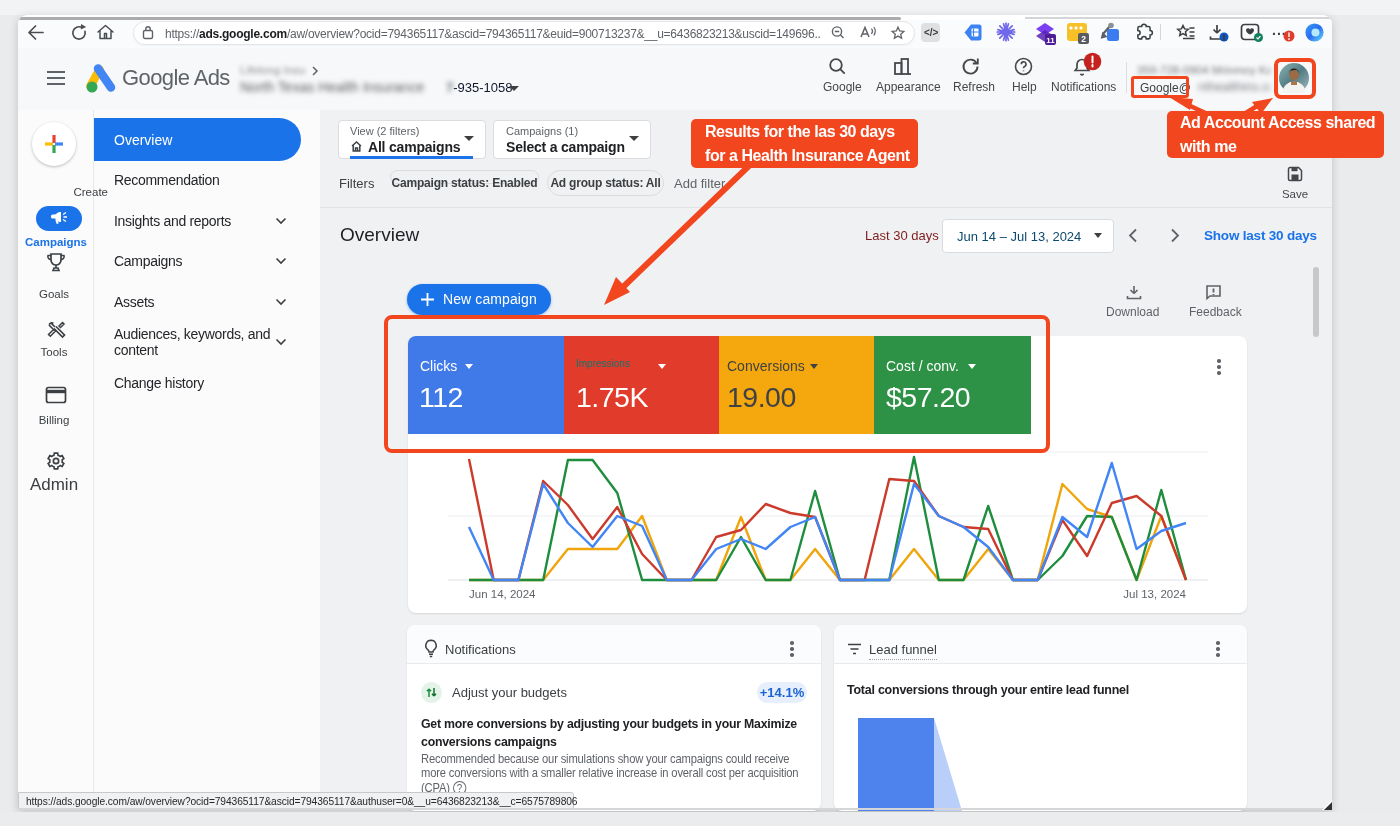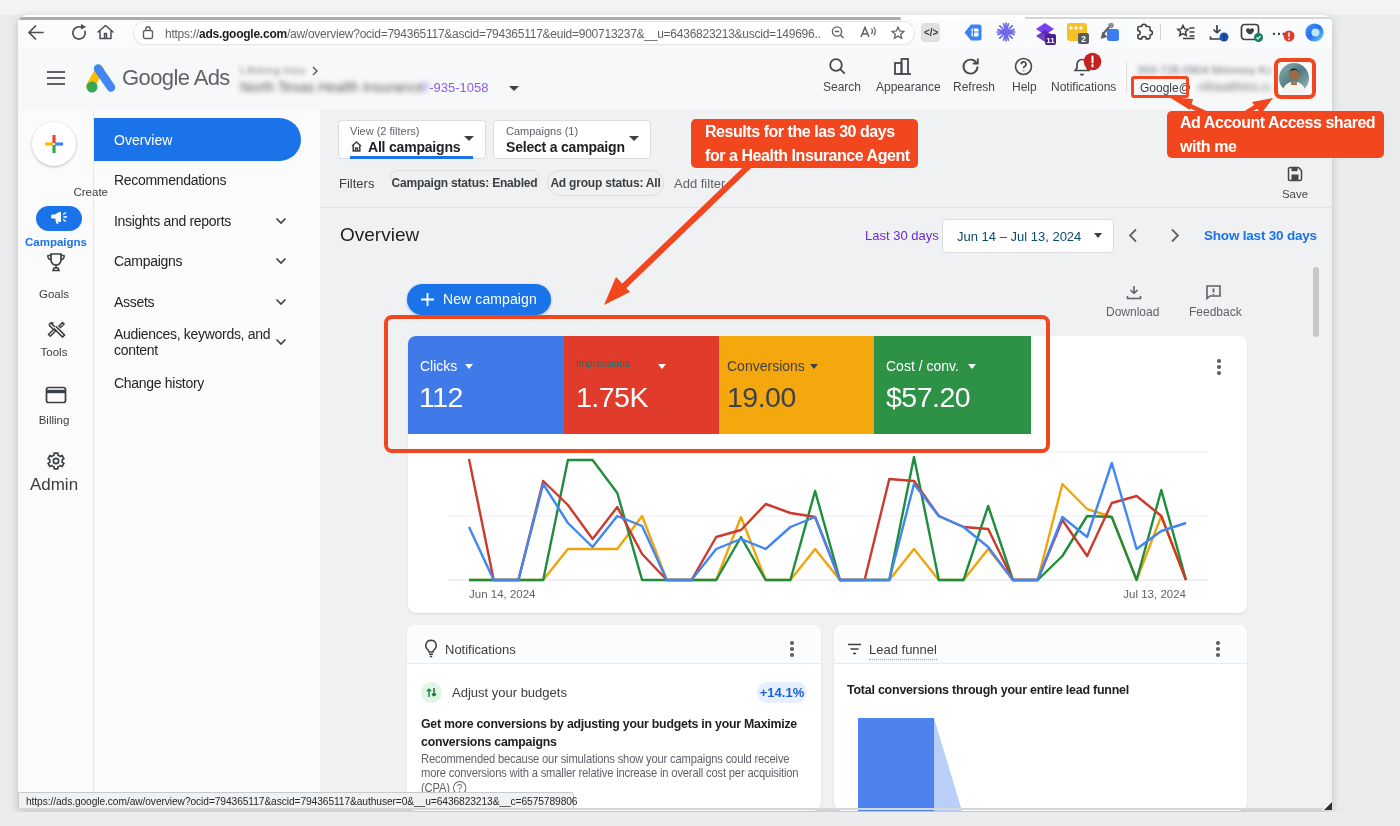--- a/index.html
+++ b/index.html
@@ -135,28 +135,28 @@
   <path d="M6.5 25 L15.5 8.5" stroke="#fbbc04" stroke-width="8.5" stroke-linecap="round"></path>
   <path d="M14 7.5 L27 26.5" stroke="#4285f4" stroke-width="8.5" stroke-linecap="round"></path>
   <circle cx="8" cy="26" r="5.5" fill="#34a853"></circle>
 </svg>
 <div class="abs" style="left:122px;top:65px;font-size:22px;color:#5f6368;letter-spacing:-0.6px">Google Ads</div>
 <div class="abs" style="left:240px;top:64px;font-size:11.5px;color:#8c9094;filter:blur(2px);width:66px;overflow:hidden;white-space:nowrap">Lifelong Insur</div>
 <svg class="abs" style="left:311px;top:66px" width="8" height="10" viewBox="0 0 8 10" fill="none" stroke="#5f6368" stroke-width="1.5">
     <path d="M2 1 l4 4 -4 4"></path>
   </svg>
 <div class="abs" style="left:240px;top:79px;font-size:14px;color:#5d6165;filter:blur(2.6px);width:196px;overflow:hidden;white-space:nowrap">North Texas Health Insurance</div>
-<div class="abs" style="left:422px;top:80px;font-size:13px;color:#8b5cf6"><span style="filter:blur(2.4px)">7</span>-935-1058</div>
+<div class="abs" style="left:446px;top:80px;font-size:13px;color:#0f172a"><span style="filter:blur(2.4px)">7</span>-935-1058</div>
 <div class="abs" style="left:509px;top:86px;width:0;height:0;border-left:5px solid transparent;border-right:5px solid transparent;border-top:5.5px solid #3c4043"></div>
 
 <svg class="abs" style="left:828px;top:57px" width="19" height="19" viewBox="0 0 19 19" fill="none" stroke="#45474b" stroke-width="1.8">
     <circle cx="8" cy="8" r="5.8"></circle>
     <path d="M12.4 12.4 l4.3 4.3"></path>
   </svg>
-<div class="hlabel" style="left:823px;top:80px">Search</div>
+<div class="hlabel" style="left:823px;top:80px">Google</div>
 <svg class="abs" style="left:893px;top:57px" width="20" height="19" viewBox="0 0 20 19" fill="none" stroke="#45474b" stroke-width="1.8">
     <rect x="2" y="6" width="6.5" height="11"></rect>
     <rect x="8.5" y="2" width="6.5" height="15"></rect>
     <path d="M15 17 h3"></path>
   </svg>
 <div class="hlabel" style="left:876px;top:80px">Appearance</div>
 <svg class="abs" style="left:961px;top:57px" width="19" height="19" viewBox="0 0 19 19" fill="none" stroke="#45474b" stroke-width="1.9">
     <path d="M15.5 6 A7 7 0 1 0 16.5 9.5"></path>
     <path d="M16.8 1.5 v5 h-5" stroke-width="1.8" fill="none"></path>
   </svg>
@@ -226,21 +226,21 @@
 </svg>
 <div class="abs" style="left:0px;top:414px;width:108px;text-align:center;font-size:11.5px;color:#3c4043">Billing</div>
 <svg class="abs" style="left:46px;top:451px" width="20" height="20" viewBox="0 0 24 24" fill="none" stroke="#3c4043" stroke-width="2">
   <circle cx="12" cy="12" r="3.2"></circle>
   <path d="M19.4 13.5 a7.8 7.8 0 0 0 0 -3 l2-1.5 -2-3.5 -2.4 1 a7.8 7.8 0 0 0 -2.6 -1.5 L14 2.5 h-4 l-.4 2.5 a7.8 7.8 0 0 0 -2.6 1.5 l-2.4-1 -2 3.5 2 1.5 a7.8 7.8 0 0 0 0 3 l-2 1.5 2 3.5 2.4-1 a7.8 7.8 0 0 0 2.6 1.5 l.4 2.5 h4 l.4-2.5 a7.8 7.8 0 0 0 2.6 -1.5 l2.4 1 2-3.5 z"></path>
 </svg>
 <div class="abs" style="left:0px;top:475px;width:108px;text-align:center;font-size:17px;color:#3c4043">Admin</div>
 
 <div class="abs" style="left:94px;top:118px;width:207px;height:43px;background:#1a73e8;border-radius:0 22px 22px 0"></div>
 <div class="abs" style="left:114px;top:132px;font-size:14px;color:#fff">Overview</div>
-<div class="navitem" style="left:114px;top:172px">Recommendations</div>
+<div class="navitem" style="left:114px;top:172px">Recommendation</div>
 <div class="navitem" style="left:114px;top:213px">Insights and reports</div>
 <div class="navitem" style="left:114px;top:253px">Campaigns</div>
 <div class="navitem" style="left:114px;top:294px">Assets</div>
 <div class="navitem" style="left:114px;top:326px">Audiences, keywords, and<br>content</div>
 <div class="navitem" style="left:114px;top:375px">Change history</div>
 <svg class="abs" style="left:275px;top:217px" width="12" height="8" viewBox="0 0 12 8" fill="none" stroke="#3c4043" stroke-width="1.6">
     <path d="M1.5 1.5 L6 6 L10.5 1.5"></path>
   </svg>
 <svg class="abs" style="left:275px;top:257px" width="12" height="8" viewBox="0 0 12 8" fill="none" stroke="#3c4043" stroke-width="1.6">
     <path d="M1.5 1.5 L6 6 L10.5 1.5"></path>
@@ -264,21 +264,21 @@
 <div class="abs" style="left:506px;top:125px;font-size:11px;color:#5f6368">Campaigns (1)</div>
 <div class="abs" style="left:506px;top:139px;font-size:14px;font-weight:bold;color:#202124;letter-spacing:-0.2px">Select a campaign</div>
 <div class="abs" style="left:629px;top:136px;width:0;height:0;border-left:5px solid transparent;border-right:5px solid transparent;border-top:5.5px solid #3c4043"></div>
 <div class="abs" style="left:339px;top:176px;font-size:13px;color:#3c4043">Filters</div>
 <div class="pillbtn" style="left:390px;top:170px;width:149px;height:14px;line-height:24px;font-weight:bold;letter-spacing:-0.2px">Campaign status: Enabled</div>
 <div class="pillbtn" style="left:547px;top:170px;width:117px;height:26px;line-height:24px;font-weight:bold;letter-spacing:-0.2px">Ad group status: All</div>
 <div class="abs" style="left:674px;top:176px;font-size:13px;color:#5f6368">Add filter</div>
 <div class="abs" style="left:320px;top:207px;width:1012px;height:1px;background:#e1e2e4"></div>
 
 <div class="abs" style="left:340px;top:224px;font-size:19px;color:#1f2023">Overview</div>
-<div class="abs" style="left:865px;top:228px;font-size:13px;color:#6d28d9">Last 30 days</div>
+<div class="abs" style="left:865px;top:228px;font-size:13px;color:#7f1d1d">Last 30 days</div>
 <div class="abs" style="left:942px;top:219px;width:172px;height:34px;background:#fff;border:1px solid #dadce0;border-radius:4px"></div>
 <div class="abs" style="left:957px;top:229px;font-size:13px;color:#0c4a6e">Jun 14 – Jul 13, 2024</div>
 <div class="abs" style="left:1094px;top:233px;width:0;height:0;border-left:4.5px solid transparent;border-right:4.5px solid transparent;border-top:5px solid #3c4043"></div>
 <svg class="abs" style="left:1128px;top:228px" width="10" height="15" viewBox="0 0 10 15" fill="none" stroke="#5f6368" stroke-width="1.8">
     <path d="M8 1.5 L2 7.5 L8 13.5"></path>
   </svg>
 <svg class="abs" style="left:1170px;top:228px" width="10" height="15" viewBox="0 0 10 15" fill="none" stroke="#5f6368" stroke-width="1.8">
     <path d="M2 1.5 L8 7.5 L2 13.5"></path>
   </svg>
 <div class="abs" style="left:1204px;top:228px;font-size:13.5px;color:#1a73e8;font-weight:bold;letter-spacing:-0.2px">Show last 30 days</div>

